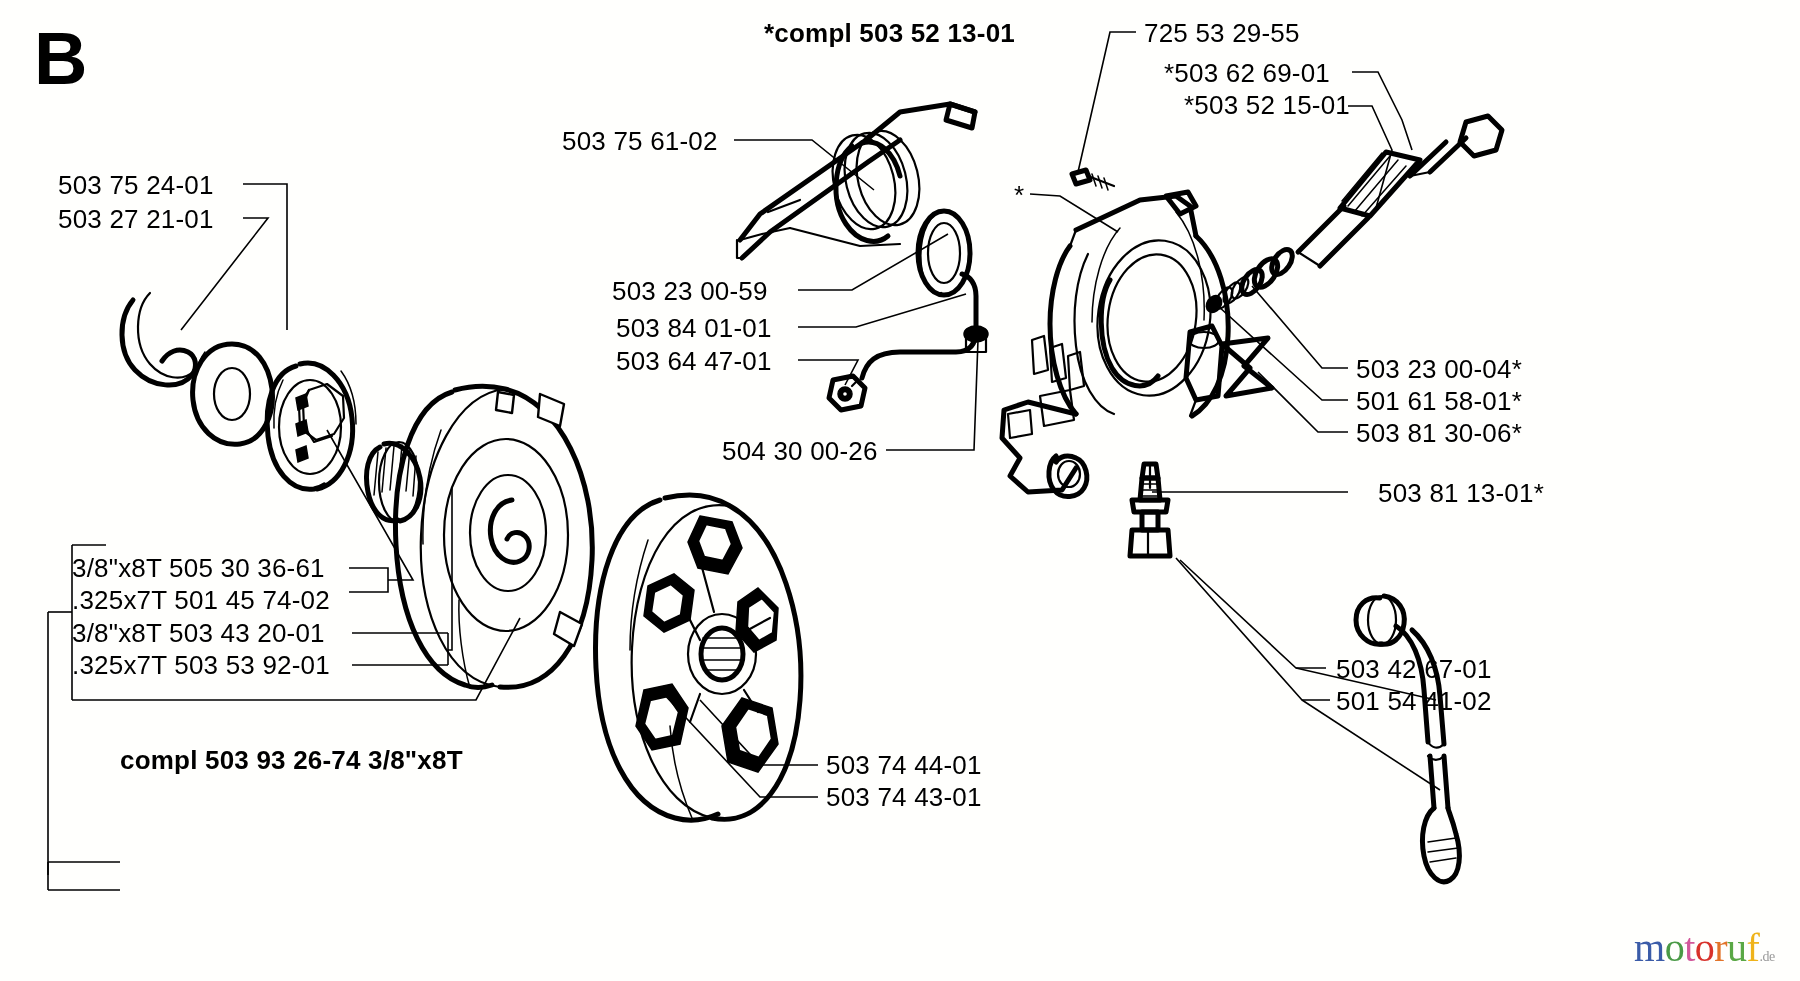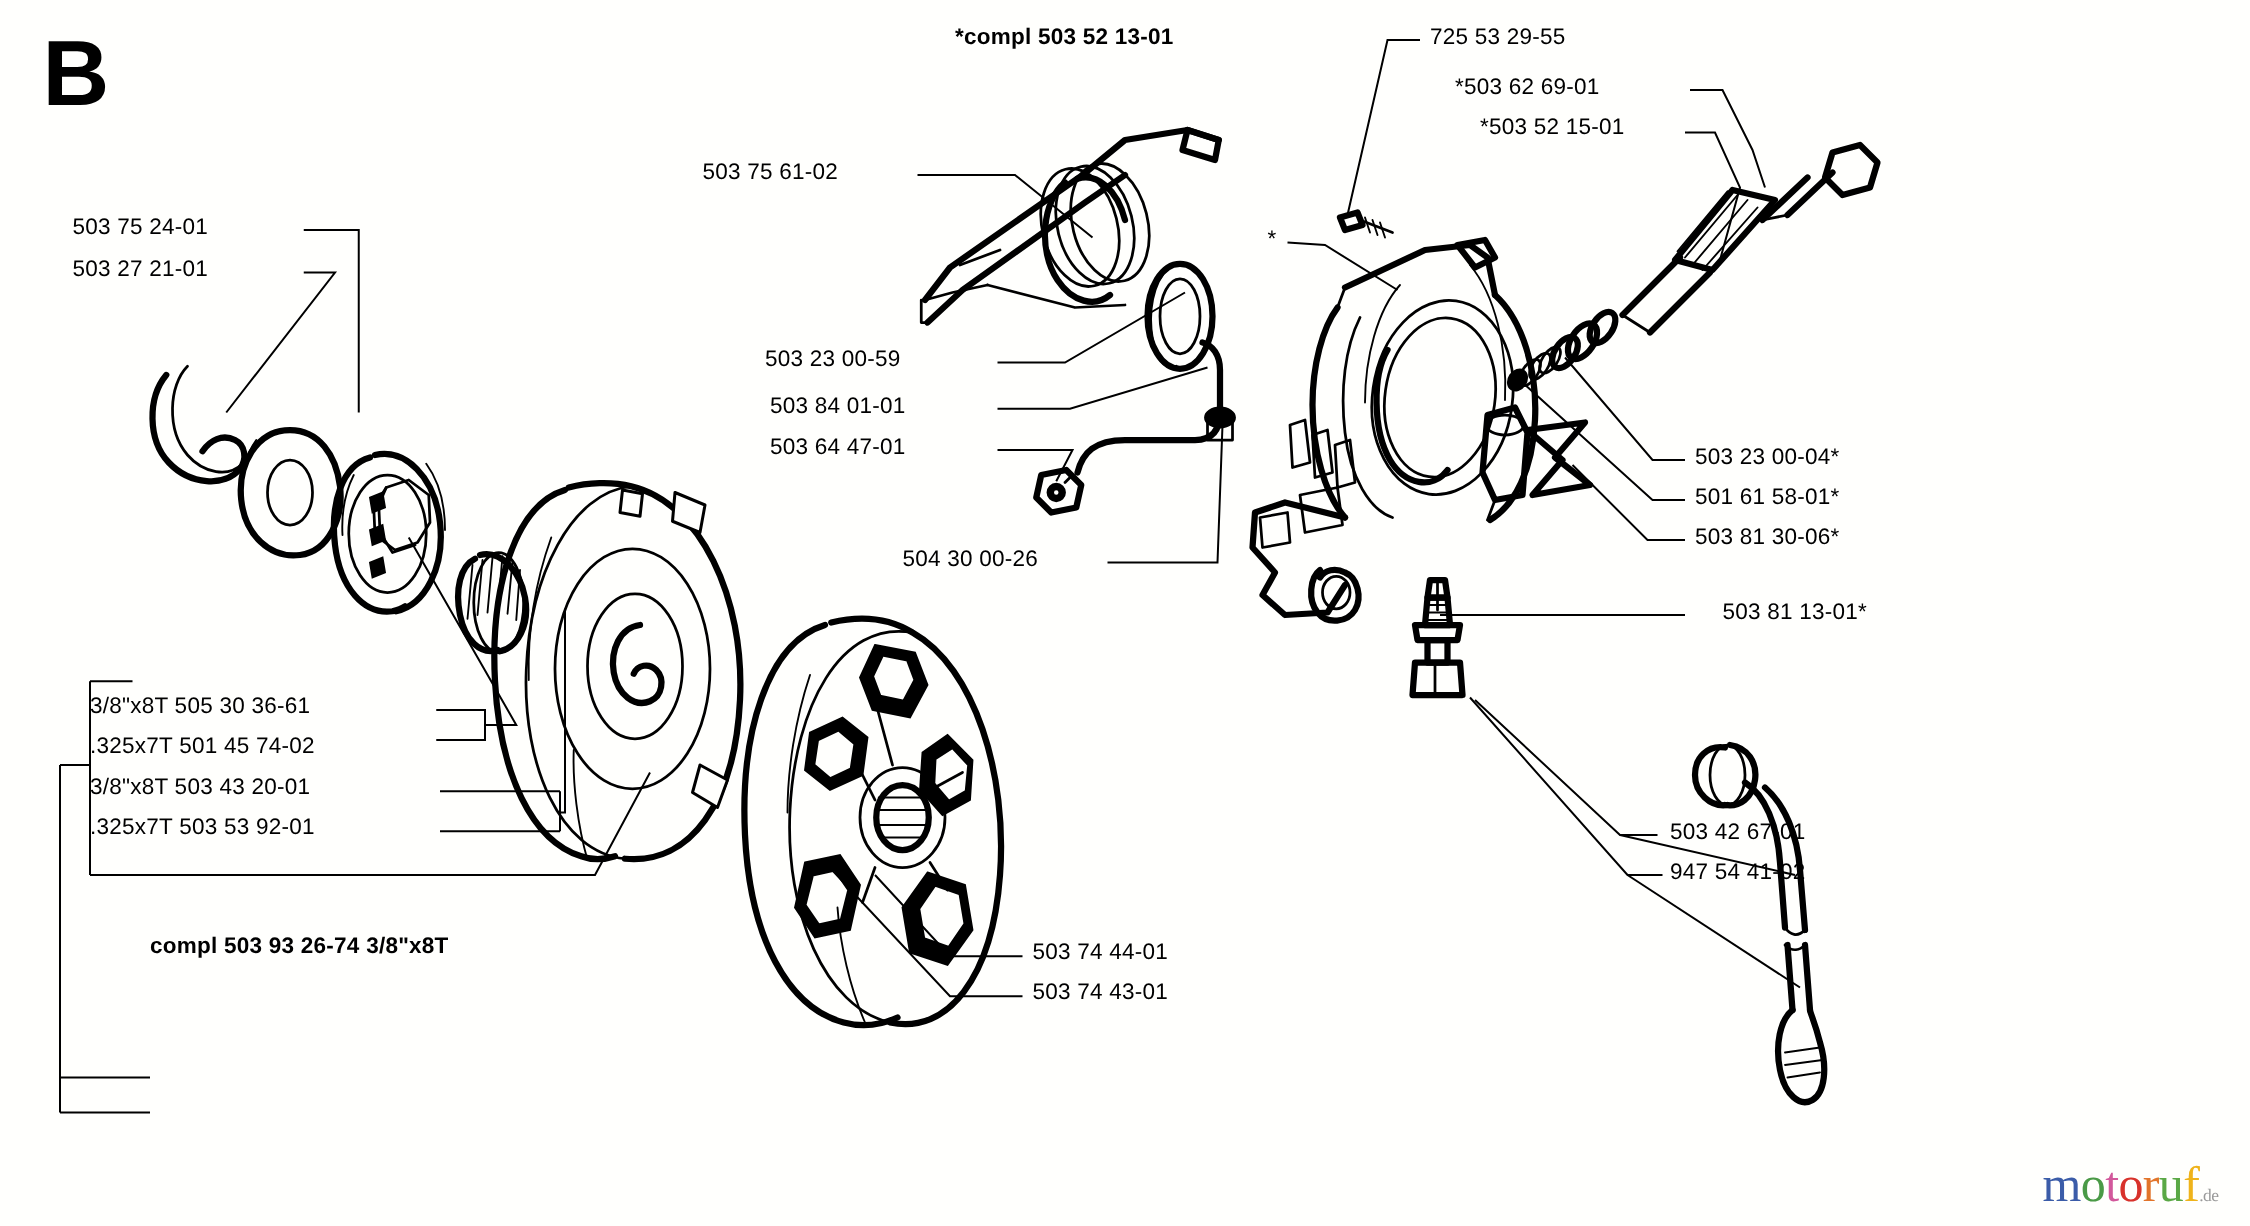--- a/index.html
+++ b/index.html
@@ -12,21 +12,21 @@
     position: relative;
     width: 1800px;
     height: 981px;
     background: #fffffd;
     font-family: "Liberation Sans", sans-serif;
     overflow: hidden;
   }
   .lbl {
     position: absolute;
     font-family: "Liberation Sans", sans-serif;
-    font-size: 18px;
+    font-size: 26px;
     color: #000;
     white-space: nowrap;
     letter-spacing: 0.2px;
     line-height: 1;
   }
   .lbl.bold {
     font-weight: bold;
   }
   .lbl.section {
     font-size: 74px;
@@ -403,19 +403,19 @@
 
   <div class="lbl" style="left:1144px; top:20px;">725 53 29-55</div>
   <div class="lbl" style="left:1164px; top:60px;">*503 62 69-01</div>
   <div class="lbl" style="left:1164px; top:92px;margin-left:20px;">*503 52 15-01</div>
 
   <div class="lbl" style="left:1356px; top:356px;">503 23 00-04*</div>
   <div class="lbl" style="left:1356px; top:388px;">501 61 58-01*</div>
   <div class="lbl" style="left:1356px; top:420px;">503 81 30-06*</div>
   <div class="lbl" style="left:1356px; top:480px;margin-left:22px;">503 81 13-01*</div>
   <div class="lbl" style="left:1336px; top:656px;">503 42 67-01</div>
-  <div class="lbl" style="left:1336px; top:688px;">947 54 41-02</div>
+  <div class="lbl" style="left:1336px; top:688px;">501 54 41-02</div>
 
   <div class="wm" style="left:1634px; top:928px;">
     <span id="wm-letters"><span style="color: rgb(59, 92, 168);">m</span><span style="color: rgb(74, 154, 70);">o</span><span style="color: rgb(210, 88, 155);">t</span><span style="color: rgb(216, 50, 43);">o</span><span style="color: rgb(226, 116, 42);">r</span><span style="color: rgb(90, 168, 69);">u</span><span style="color: rgb(239, 179, 26);">f</span></span><span class="sfx">.de</span>
   </div>
 
 </div>
 
 </body></html>

